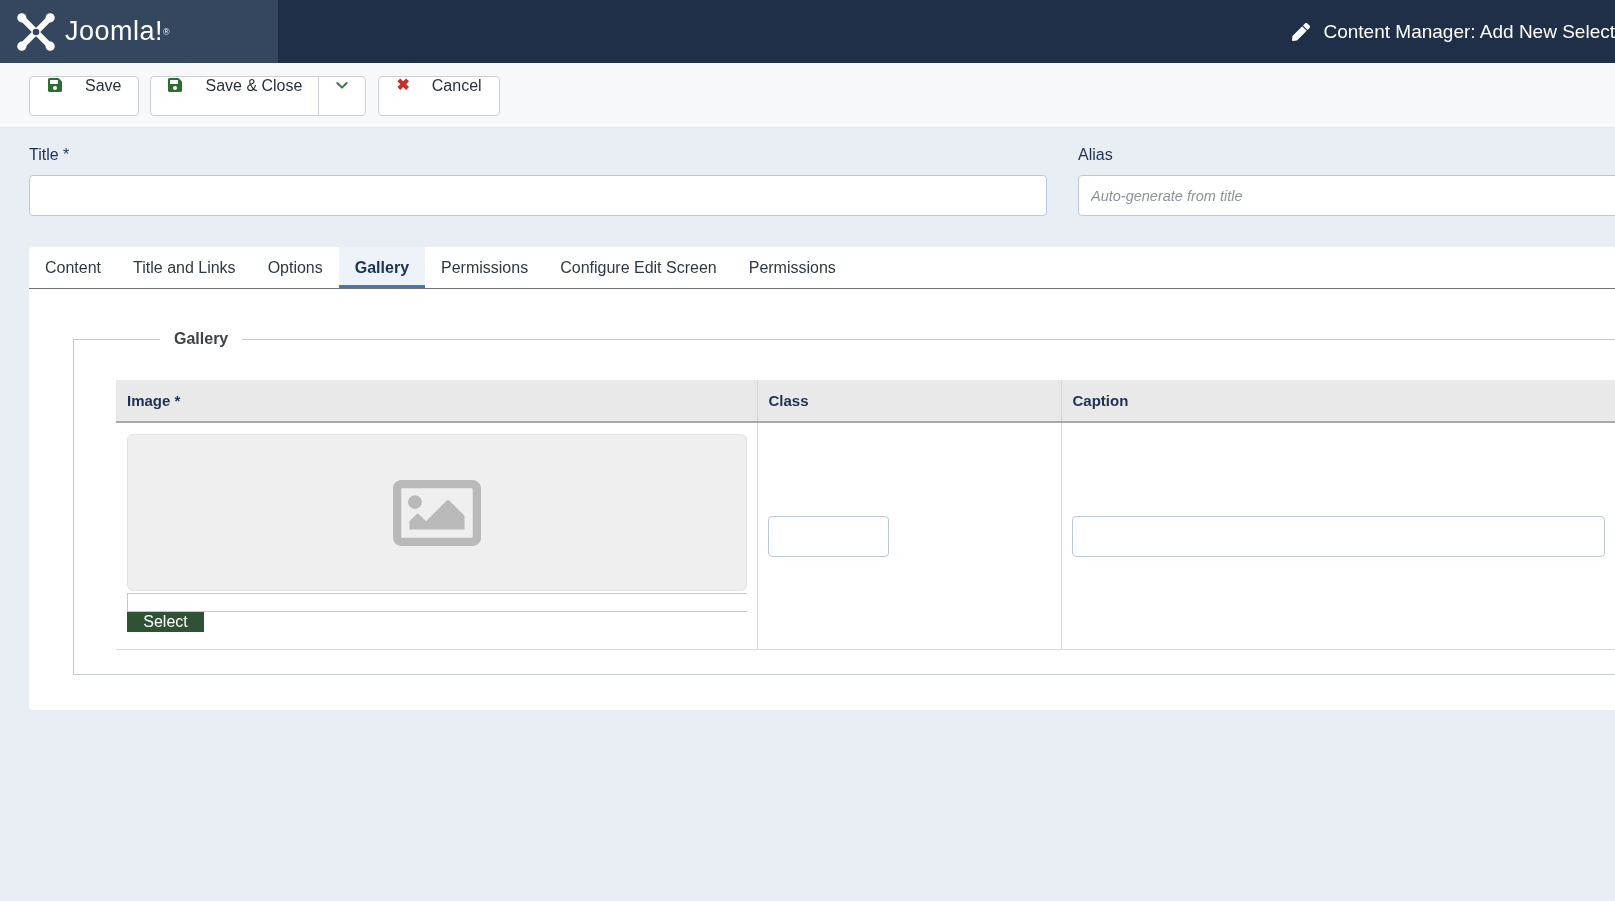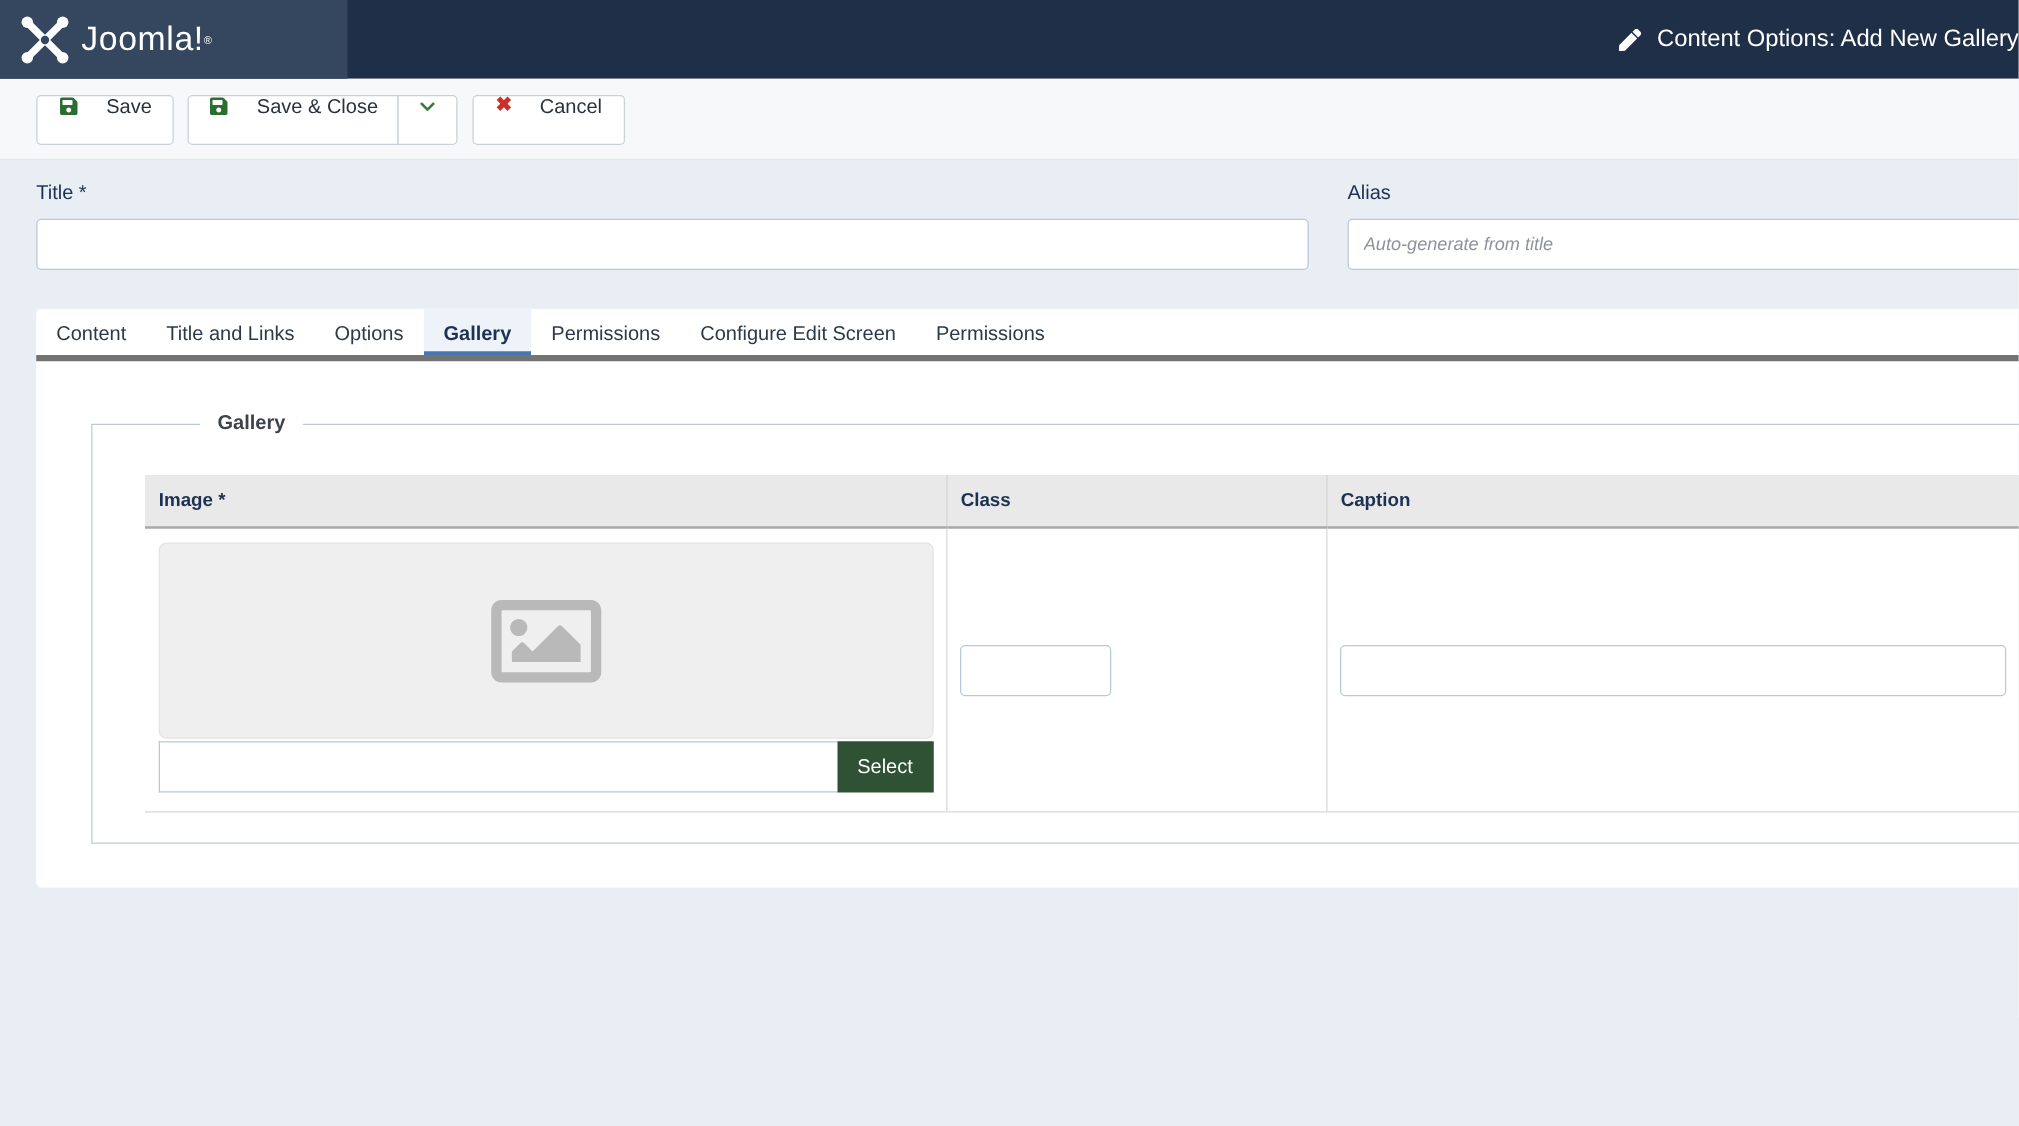--- a/index.html
+++ b/index.html
@@ -56,21 +56,21 @@
   .text-input::placeholder { font-style:italic; color:#8d939c; font-size:14.5px; }
   .field-title { width:1018px; flex:0 0 auto; }
   .field-alias { flex:1; margin-left:31px; }
   .field-alias .text-input { width:calc(100% + 40px); }
 
   
   .panel {
     margin:31px 0 0 29px; height:463px; background:#fff;
     border-radius:4px 0 0 4px;
   }
-  .tabbar { height:42px; display:flex; border-bottom:5px solid #737373; }
+  .tabbar { height:42px; display:flex; border-bottom:1px solid #737373; }
   .tab {
     padding:0 16px; line-height:42px; font-size:16px; color:#2c3947; cursor:pointer;
     white-space:nowrap;
   }
   .tab.active {
     background: var(--tab-active-bg, #edf3f9);
     color: var(--navy, #1d3152); font-weight:bold;
     box-shadow: inset 0 -3px 0 var(--tab-underline, #4677b3);
   }
 
@@ -98,21 +98,21 @@
   .gallery-table th:last-child, .gallery-table td:last-child { border-right:1px solid #d9d9d9; }
   .col-image { width:641px; }
   .col-class { width:304px; }
 
   td.image-cell { padding:11px 10px 25px 11px; vertical-align:top; }
   .img-preview {
     height:157px; background:#efefef; border:1px solid #e3e3e3; border-radius:6px;
     display:flex; align-items:center; justify-content:center;
   }
   .img-preview svg { width:112px; height:88px; }
-  .media-group { display:flex; height:31px; margin-top:2px; }
+  .media-group { display:flex; height:31px; margin-top:2px;flex-direction:column; }
   .media-input {
     flex:1; height:41px; background:#fff;
     border:1px solid var(--input-border, #b9c8dc); border-right:none;
     padding:0 10px; font-size:15px; font-family:inherit; min-width:0;
   }
   .select-btn {
     width:77px; height:41px; border:none; cursor:pointer;
     background: var(--select-green, #2e5233); color:#fff; font-size:16px;
     font-family:inherit;
   }
@@ -147,21 +147,21 @@
     </svg>
     <span class="brand-text">Joomla!</span>
       <sup class="brand-reg">®</sup>
   </div>
   <div class="topbar-title">
     <span class="pencil-icon">
       <svg viewBox="0 0 512 512" fill="#ffffff">
         <path d="M290.74 93.24l128.02 128.02-277.99 277.99-114.14 12.6C11.35 513.54-1.56 500.62.14 485.34l12.7-114.22 277.9-277.88zm207.2-19.06l-60.11-60.11c-18.75-18.75-49.16-18.75-67.91 0l-56.55 56.55 128.02 128.02 56.55-56.55c18.75-18.76 18.75-49.16 0-67.91z"></path>
       </svg>
     </span>
-    <span>Content Options: Add New Gallery</span>
+    <span>Content Manager: Add New Select</span>
   </div>
 </header>
 
 <div class="toolbar">
   <button class="btn">
     <svg width="16" height="16" viewBox="0 0 448 512" fill="#2c6e31">
       <path d="M433.941 129.941l-83.882-83.882A48 48 0 0 0 316.118 32H48C21.49 32 0 53.49 0 80v352c0 26.51 21.49 48 48 48h352c26.51 0 48-21.49 48-48V163.882a48 48 0 0 0-14.059-33.941zM224 416c-35.346 0-64-28.654-64-64 0-35.346 28.654-64 64-64s64 28.654 64 64c0 35.346-28.654 64-64 64zm96-304.52V212c0 6.627-5.373 12-12 12H76c-6.627 0-12-5.373-12-12V108c0-6.627 5.373-12 12-12h228.52c3.183 0 6.235 1.264 8.485 3.515l3.48 3.48A11.996 11.996 0 0 1 320 111.48z"></path>
     </svg>
     <span>Save</span>
   </button>

